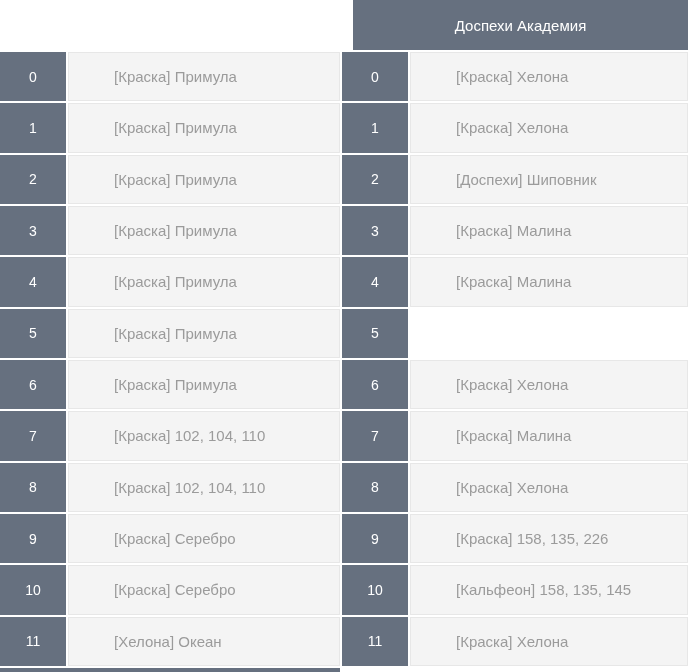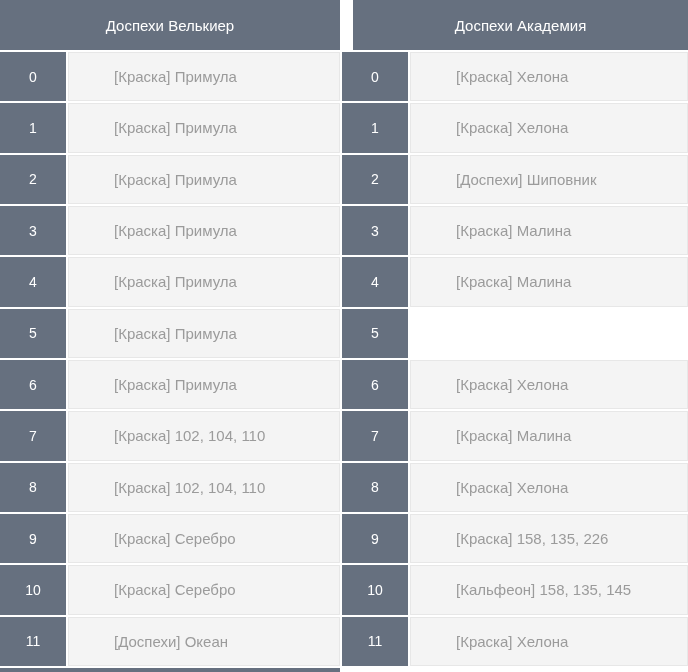--- a/index.html
+++ b/index.html
@@ -39,21 +39,20 @@
     border:1px solid var(--cellborder);
     box-sizing:border-box;
     white-space:nowrap;
   }
   .band{background:var(--slate);}
 </style>
 </head>
 <body>
 
 <div class="board" id="board">
-    <div class="hcell" style="grid-area: 1 / 1 / auto / span 2;">Доспехи Велькиер</div>
     <div class="icell" style="grid-area: 2 / 1;">0</div>
     <div class="vcell" style="grid-area: 2 / 2;">[Краска] Примула</div>
     <div class="icell" style="grid-area: 3 / 1;">1</div>
     <div class="vcell" style="grid-area: 3 / 2;">[Краска] Примула</div>
     <div class="icell" style="grid-area: 4 / 1;">2</div>
     <div class="vcell" style="grid-area: 4 / 2;">[Краска] Примула</div>
     <div class="icell" style="grid-area: 5 / 1;">3</div>
     <div class="vcell" style="grid-area: 5 / 2;">[Краска] Примула</div>
     <div class="icell" style="grid-area: 6 / 1;">4</div>
     <div class="vcell" style="grid-area: 6 / 2;">[Краска] Примула</div>
@@ -63,21 +62,21 @@
     <div class="vcell" style="grid-area: 8 / 2;">[Краска] Примула</div>
     <div class="icell" style="grid-area: 9 / 1;">7</div>
     <div class="vcell" style="grid-area: 9 / 2;">[Краска] 102, 104, 110</div>
     <div class="icell" style="grid-area: 10 / 1;">8</div>
     <div class="vcell" style="grid-area: 10 / 2;">[Краска] 102, 104, 110</div>
     <div class="icell" style="grid-area: 11 / 1;">9</div>
     <div class="vcell" style="grid-area: 11 / 2;">[Краска] Серебро</div>
     <div class="icell" style="grid-area: 12 / 1;">10</div>
     <div class="vcell" style="grid-area: 12 / 2;">[Краска] Серебро</div>
     <div class="icell" style="grid-area: 13 / 1;">11</div>
-    <div class="vcell" style="grid-area: 13 / 2;">[Доспехи] Океан</div>
+    <div class="vcell" style="grid-area: 13 / 2;">[Хелона] Океан</div>
     <div class="hcell" style="grid-area: 1 / 3 / auto / span 2; margin-left: 11px;">Доспехи Академия</div>
     <div class="icell" style="grid-area: 2 / 3;">0</div>
     <div class="vcell" style="grid-area: 2 / 4;">[Краска] Хелона</div>
     <div class="icell" style="grid-area: 3 / 3;">1</div>
     <div class="vcell" style="grid-area: 3 / 4;">[Краска] Хелона</div>
     <div class="icell" style="grid-area: 4 / 3;">2</div>
     <div class="vcell" style="grid-area: 4 / 4;">[Доспехи] Шиповник</div>
     <div class="icell" style="grid-area: 5 / 3;">3</div>
     <div class="vcell" style="grid-area: 5 / 4;">[Краска] Малина</div>
     <div class="icell" style="grid-area: 6 / 3;">4</div>

